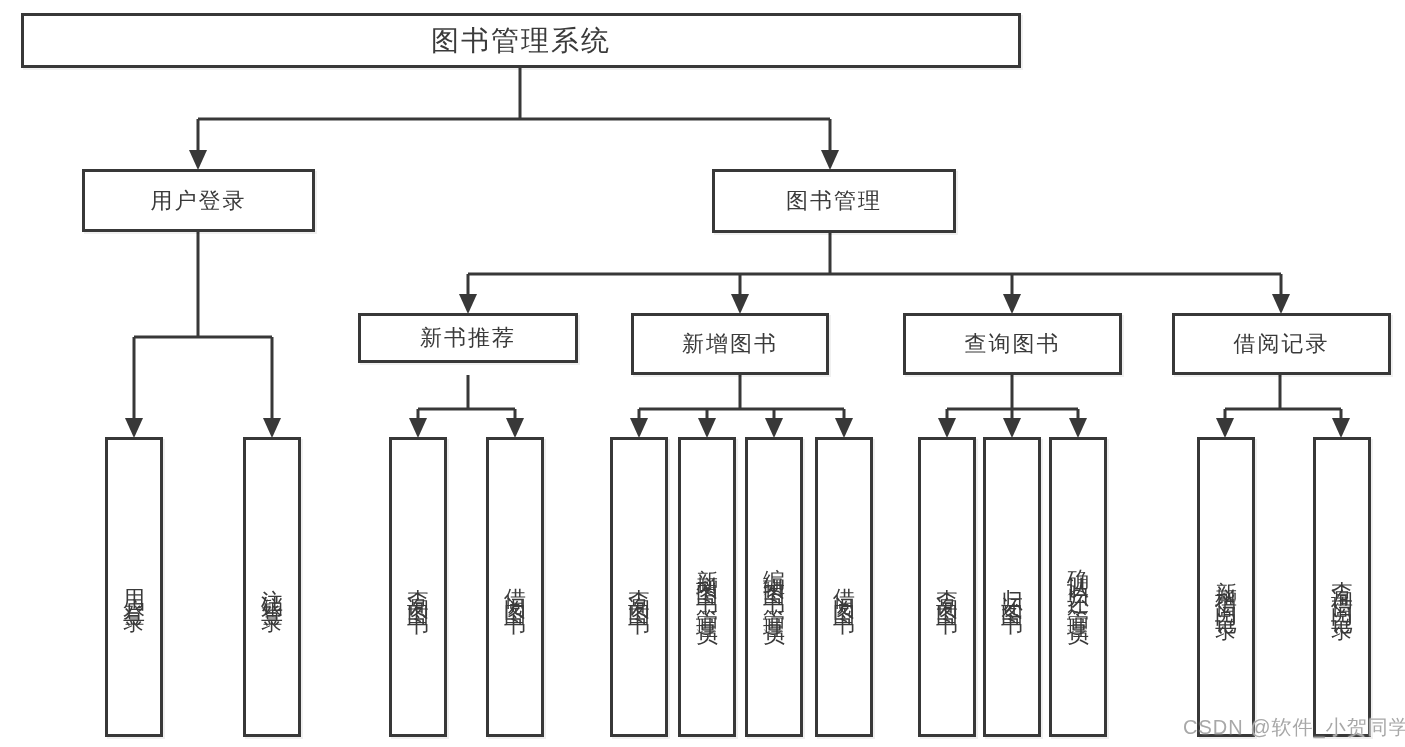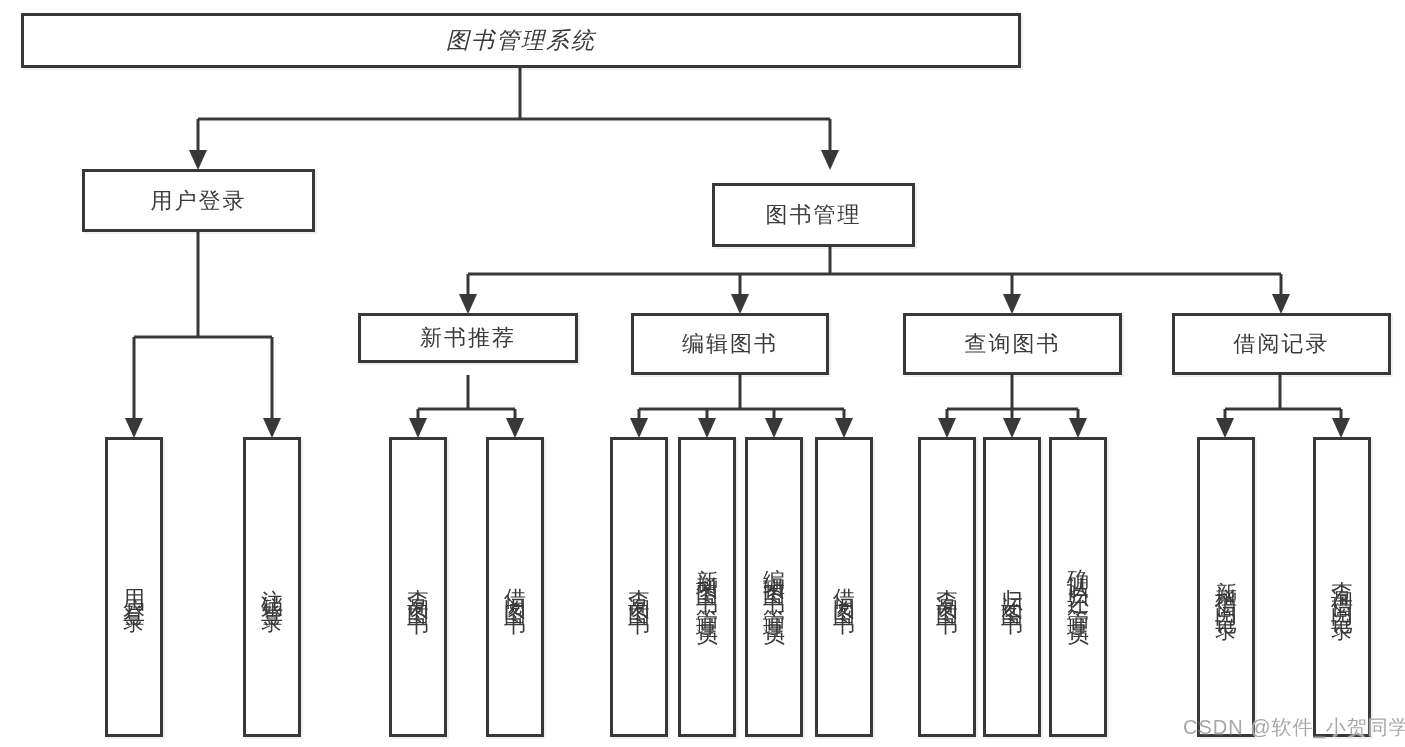--- a/index.html
+++ b/index.html
@@ -21,21 +21,21 @@
   .box{
     position:absolute;
     box-sizing:border-box;
     border:3px solid var(--line);
     background:var(--box_bg);
     display:flex;align-items:center;justify-content:center;
     color:var(--text);
     box-shadow:2px 2px 0 rgba(0,0,0,0.06);
   }
   .hbox{font-size:22px;letter-spacing:2px;}
-  .root{font-size:23px;font-style:italic;}
+  .root{font-size:28px;}
   .vbox span{
     writing-mode:vertical-rl;
     text-orientation:mixed;
     font-size:22px;
     letter-spacing:8px;
     line-height:1;
     white-space:nowrap;
   }
   .watermark{
     position:absolute;
@@ -96,29 +96,29 @@
     </g>
   </svg>
 
   <div class="box hbox root" style="left:21px;top:13px;width:1000px;height:55px">
     <span>图书管理系统</span>
   </div>
 
   <div class="box hbox" style="left:82px;top:169px;width:233px;height:63px">
     <span>用户登录</span>
   </div>
-  <div class="box hbox" style="left:712px;top:183px;width:203px;height:64px">
+  <div class="box hbox" style="left:712px;top:169px;width:244px;height:64px">
     <span>图书管理</span>
   </div>
 
   <div class="box hbox" style="left:358px;top:313px;width:220px;height:50px">
     <span>新书推荐</span>
   </div>
   <div class="box hbox" style="left:631px;top:313px;width:198px;height:62px">
-    <span>编辑图书</span>
+    <span>新增图书</span>
   </div>
   <div class="box hbox" style="left:903px;top:313px;width:219px;height:62px">
     <span>查询图书</span>
   </div>
   <div class="box hbox" style="left:1172px;top:313px;width:219px;height:62px">
     <span>借阅记录</span>
   </div>
 
   <div class="box vbox" style="left:105px;top:437px;width:58px;height:300px">
     <span>用户登录</span>

